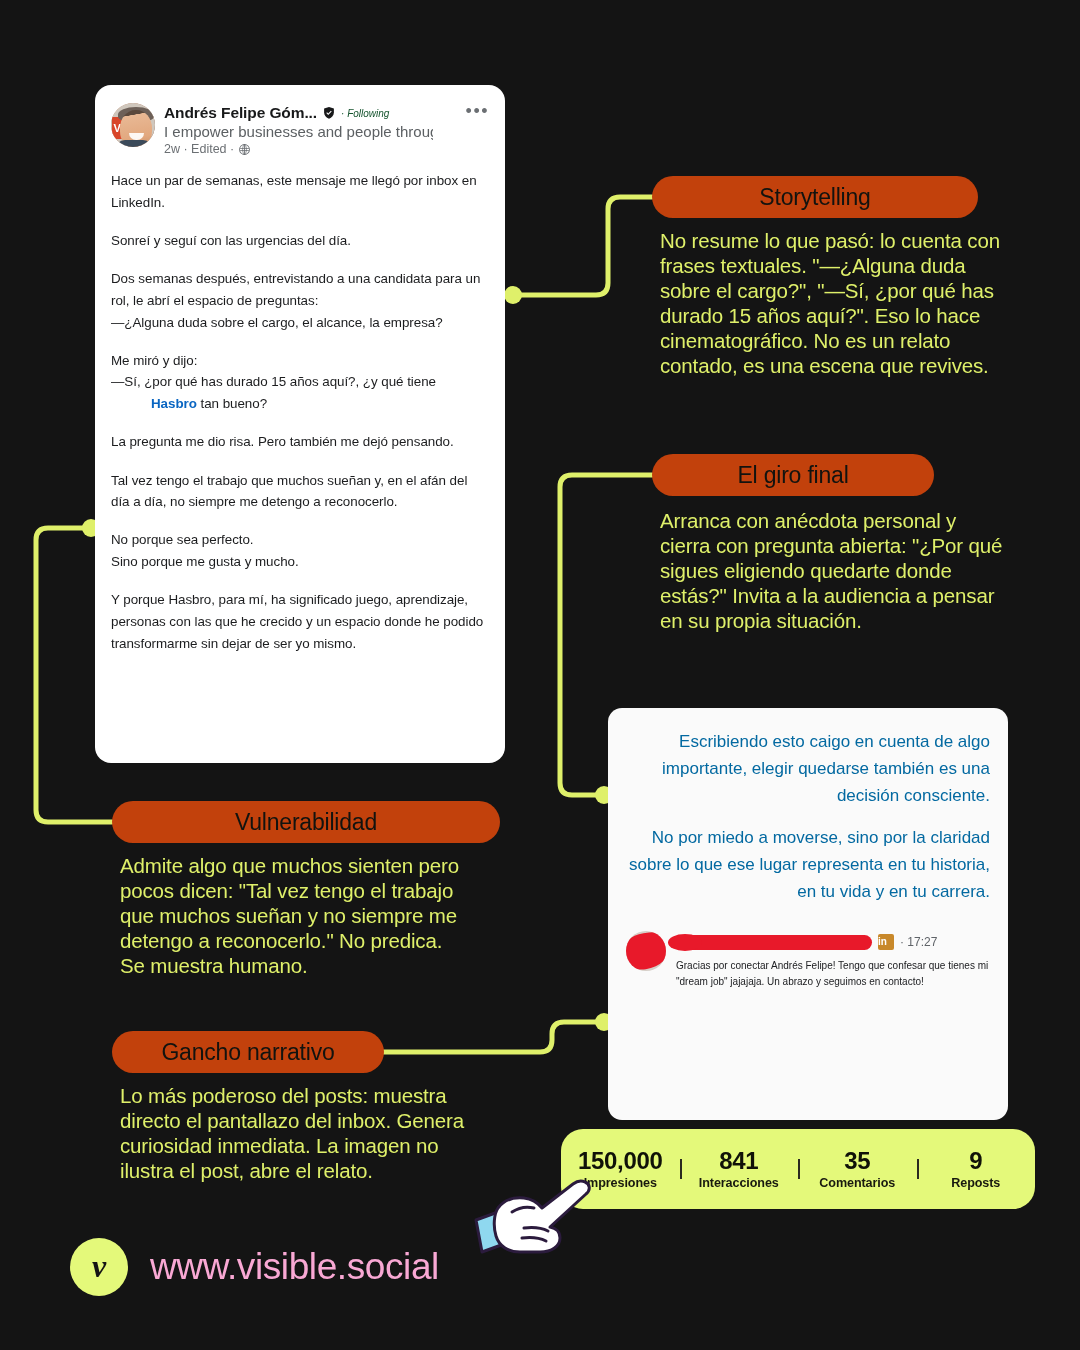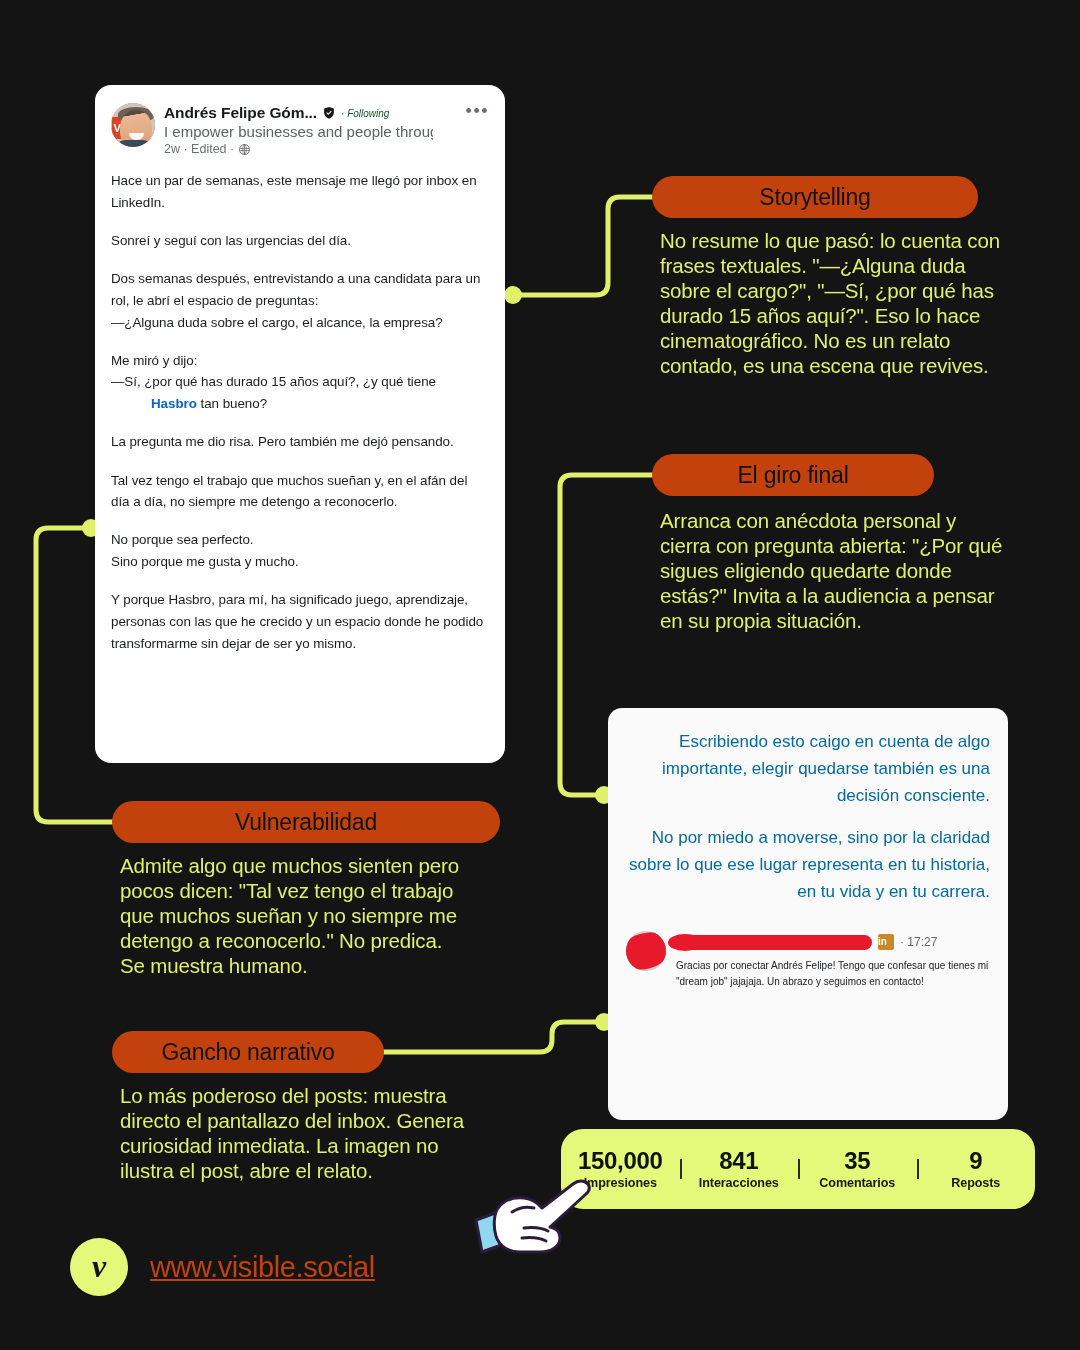--- a/index.html
+++ b/index.html
@@ -145,21 +145,21 @@
   
   .footer { position:absolute; left:70px; top:1238px; display:flex; align-items:center; gap:22px; z-index:4; }
   .logo {
     width:58px; height:58px; border-radius:50%; background:#e4f97a;
     display:flex; align-items:center; justify-content:center;
   }
   .logo span {
     font-size:32px; font-weight:700; color:#141414; font-style:italic;
     font-family:"Liberation Serif", serif; line-height:1; transform:translateY(-1px);
   }
-  .footer-url { font-size:29px; color:#c2410c; letter-spacing:-.4px;text-decoration:underline; }
+  .footer-url { font-size:37px; color:#f9a8d4; letter-spacing:-.4px; }
 </style>
 </head>
 <body>
 
 <div class="stage">
 
   <svg class="connectors" viewBox="0 0 1080 1350" xmlns="http://www.w3.org/2000/svg">
     <g fill="none" stroke="#dff06a" stroke-width="5" stroke-linecap="round">
 
       <path d="M516,295 H596 Q608,295 608,283 V209 Q608,197 620,197 H652"></path>

